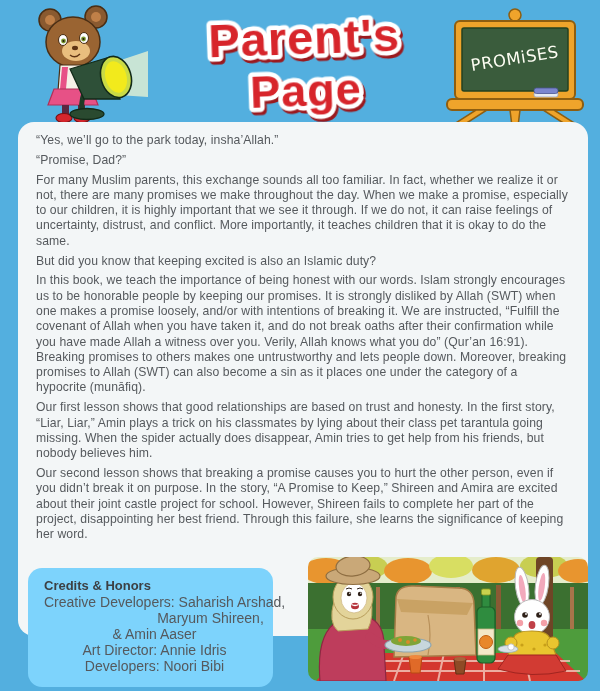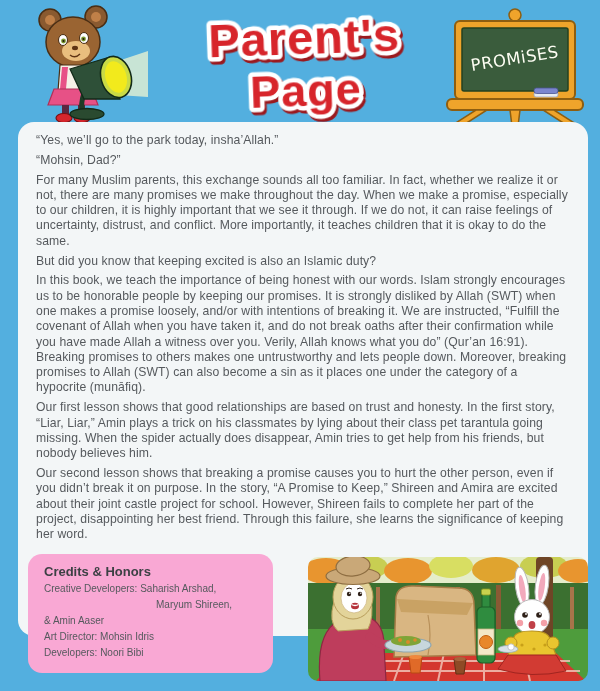--- a/index.html
+++ b/index.html
@@ -30,34 +30,34 @@
   .article-panel p {
     margin: 0 0 4.5px 0;
     font-size: 12.2px;
     line-height: 15.3px;
     color: #55595D;
     letter-spacing: 0.1px;
   }
 
   
   .credits-panel {
-    position: absolute; left: 28px; top: 554px;
+    position: absolute; left: 28px; top: 568px;
     width: 245px; height: 119px;
-    background: #f9a8d4;
+    background: #7dd3fc;
     border-radius: 14px;
     box-sizing: border-box;
     padding: 10px 8px 8px 16px;
   }
   .credits-heading {
     font-size: 13px; font-weight: bold; color: #3C4044;
     margin: 0 0 2px 0;
   }
   .credit-line {
-    font-size: 10px; color: #55595D;
-    line-height: 15.9px; white-space: nowrap;
+    font-size: 14px; color: #55595D;
+    line-height: 15.9px; white-space: nowrap; text-align: center;
   }
   .credit-line.indent-1 { margin-left: 112px; }
   .credit-line.indent-2 { }
 
   .picnic {
     position: absolute; left: 308px; top: 557px;
     width: 280px; height: 124px;
     border-radius: 10px; overflow: hidden;
     display: block;
   }
@@ -132,34 +132,34 @@
       <rect x="17" y="91" width="136" height="11" rx="5" fill="#EFA42B" stroke="#8E5E10" stroke-width="2"></rect>
 
       <polygon points="46,102 57,102 32,118 21,118" fill="#EFA42B" stroke="#8E5E10" stroke-width="1.5"></polygon>
       <polygon points="113,102 124,102 149,118 138,118" fill="#EFA42B" stroke="#8E5E10" stroke-width="1.5"></polygon>
       <polygon points="80,102 90,102 88,118 82,118" fill="#EFA42B" stroke="#8E5E10" stroke-width="1.5"></polygon>
     </svg>
   </div>
 
   <div class="article-panel">
     <p>“Yes, we’ll go to the park today, insha’Allah.”</p>
-    <p>“Mohsin, Dad?”</p>
+    <p>“Promise, Dad?”</p>
     <p>For many Muslim parents, this exchange sounds all too familiar. In fact, whether we realize it or not, there are many promises we make throughout the day. When we make a promise, especially to our children, it is highly important that we see it through. If we do not, it can raise feelings of uncertainty, distrust, and conflict. More importantly, it teaches children that it is okay to do the same.</p>
     <p>But did you know that keeping excited is also an Islamic duty?</p>
     <p>In this book, we teach the importance of being honest with our words. Islam strongly encourages us to be honorable people by keeping our promises. It is strongly disliked by Allah (SWT) when one makes a promise loosely, and/or with intentions of breaking it. We are instructed, “Fulfill the covenant of Allah when you have taken it, and do not break oaths after their confirmation while you have made Allah a witness over you. Verily, Allah knows what you do” (Qur’an 16:91). Breaking promises to others makes one untrustworthy and lets people down. Moreover, breaking promises to Allah (SWT) can also become a sin as it places one under the category of a hypocrite (munāfiq).</p>
     <p>Our first lesson shows that good relationships are based on trust and honesty. In the first story, “Liar, Liar,” Amin plays a trick on his classmates by lying about their class pet tarantula going missing. When the spider actually does disappear, Amin tries to get help from his friends, but nobody believes him.</p>
     <p>Our second lesson shows that breaking a promise causes you to hurt the other person, even if you didn’t break it on purpose. In the story, “A Promise to Keep,” Shireen and Amira are excited about their joint castle project for school. However, Shireen fails to complete her part of the project, disappointing her best friend. Through this failure, she learns the significance of keeping her word.</p>
   </div>
 
   <div class="credits-panel">
     <div class="credits-heading">Credits &amp; Honors</div>
     <div class="credit-line">Creative Developers: Saharish Arshad,</div>
     <div class="credit-line indent-1">Maryum Shireen,</div>
     <div class="credit-line indent-2">&amp; Amin Aaser</div>
-    <div class="credit-line">Art Director: Mohsin Idris</div>
+    <div class="credit-line">Art Director: Annie Idris</div>
     <div class="credit-line">Developers: Noori Bibi</div>
   </div>
 
   <svg class="picnic" viewBox="0 0 280 124">
 
     <rect x="0" y="0" width="280" height="32" fill="#E5EDCB"></rect>
     <ellipse cx="18" cy="14" rx="24" ry="13" fill="#E8952F"></ellipse>
     <ellipse cx="58" cy="10" rx="22" ry="12" fill="#C8CE52"></ellipse>
     <ellipse cx="100" cy="14" rx="24" ry="13" fill="#E8952F"></ellipse>
     <ellipse cx="143" cy="9" rx="22" ry="12" fill="#D8DE62"></ellipse>

